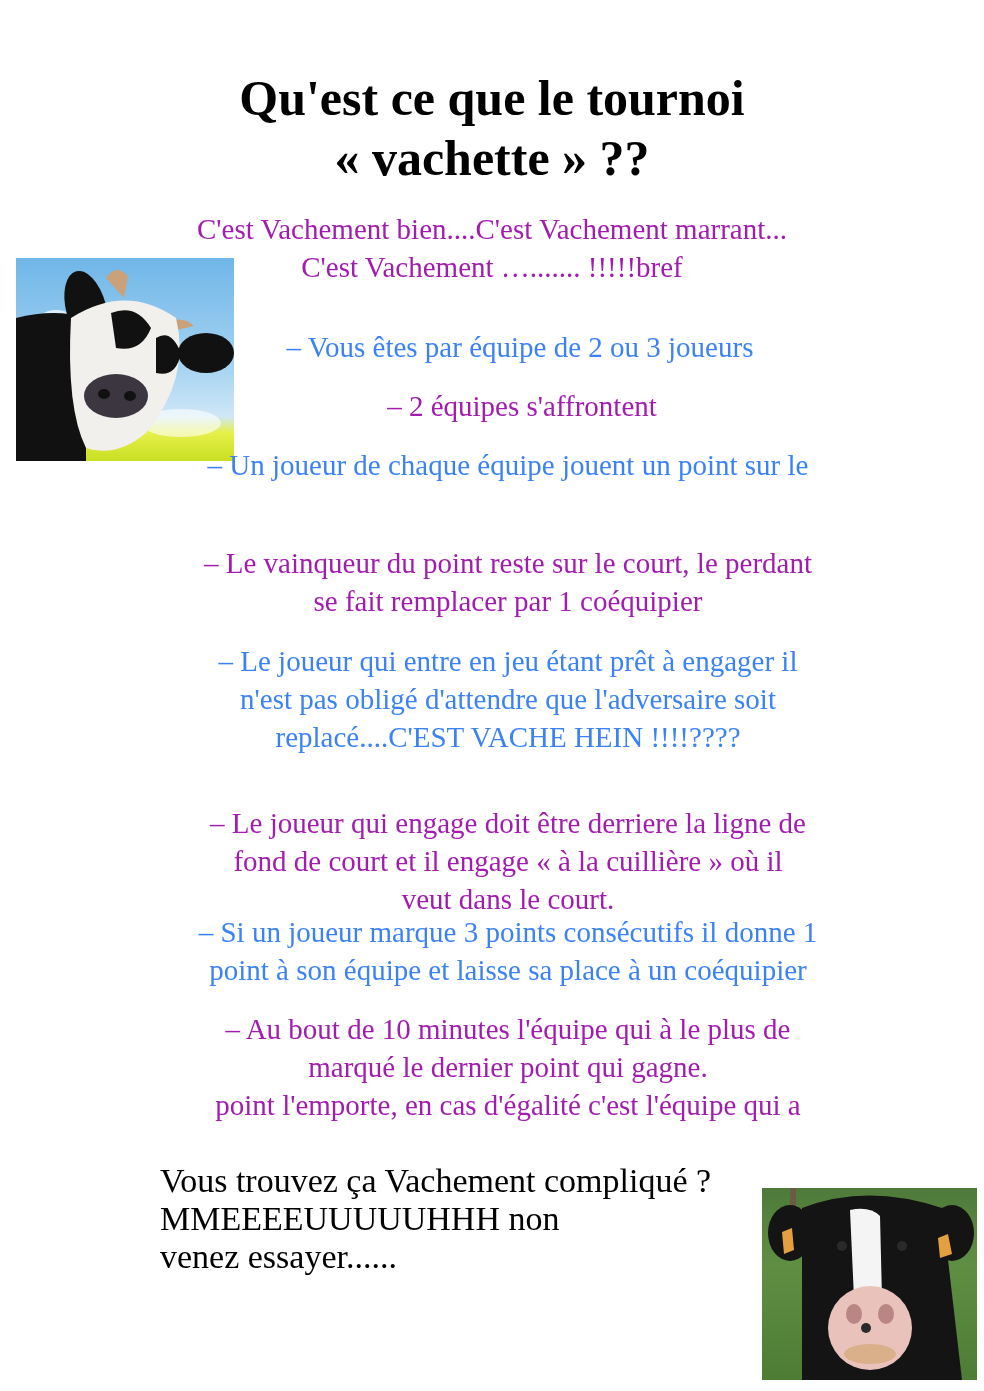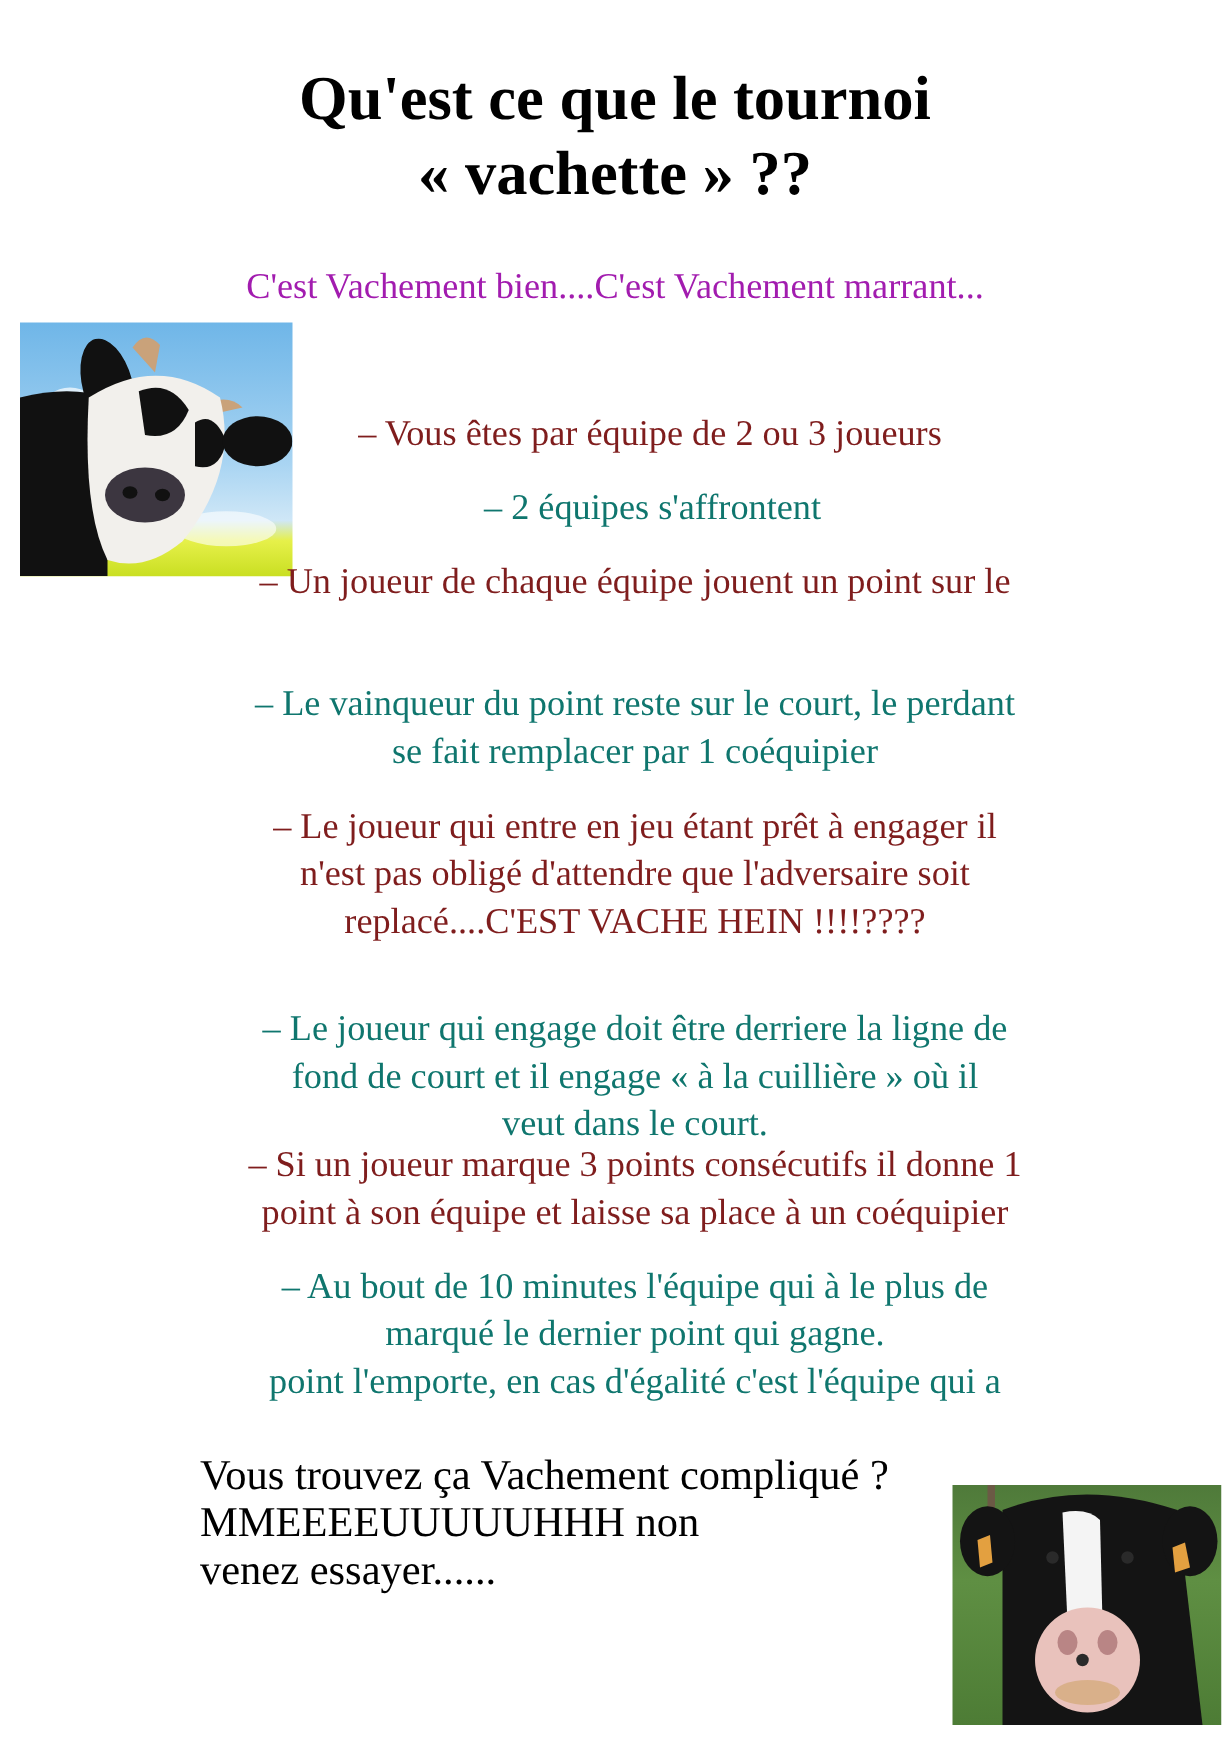--- a/index.html
+++ b/index.html
@@ -1,41 +1,42 @@
 <!DOCTYPE html>
 <html><head>
 <meta charset="utf-8">
 <style>
   html, body { margin:0; padding:0; background:#ffffff; }
   body { width:984px; height:1391px; position:relative; overflow:hidden;
          font-family:"Liberation Serif","DejaVu Serif",serif; }
-  .title { position:absolute; left:0; top:48px; width:984px; text-align:center;
+  .title { position:absolute; left:0; top:68px; width:984px; text-align:center;
            font-weight:bold; font-size:50px; line-height:60px; color:#000; }
   .intro { position:absolute; left:0; top:210px; width:984px; text-align:center;
            font-size:29px; line-height:38px; color:#a21caf; }
   .rule { position:absolute; text-align:center; font-size:29px; line-height:38px; }
-  .gold { color:#7f1d1d; }
-  .purple { color:#0f766e; }
+  .gold { color:#3b82f6; }
+  .purple { color:#a21caf; }
   .outro { position:absolute; left:160px; top:1162px; width:660px; text-align:left;
            font-size:34px; line-height:38px; color:#000; }
   .img1 { position:absolute; left:16px; top:258px; width:218px; height:203px; overflow:hidden;
           background:linear-gradient(180deg,#6fb6e8 0%,#a8d4f2 55%,#cfe7f7 78%,#e6f04a 86%,#c9df22 100%); }
   .img2 { position:absolute; left:762px; top:1188px; width:215px; height:192px; overflow:hidden;
           background:linear-gradient(180deg,#4f7a3a 0%,#5f8f43 40%,#4d7c35 100%); }
 </style>
 </head>
 <body>
 
 <div class="title">
   <div>Qu'est ce que le tournoi</div>
   <div>« vachette » ??</div>
 </div>
 
 <div class="intro">
   <div>C'est Vachement bien....C'est Vachement marrant...</div>
+  <div>C'est Vachement …....... !!!!!bref</div>
 </div>
 
 <div class="img1">
   <svg width="218" height="203" viewBox="0 0 218 203">
     <ellipse cx="40" cy="70" rx="22" ry="18" fill="#ffffff" opacity="0.7"></ellipse>
     <ellipse cx="165" cy="165" rx="40" ry="14" fill="#ffffff" opacity="0.6"></ellipse>
     <path d="M0 60 Q40 50 70 60 L70 203 L0 203 Z" fill="#111"></path>
     <path d="M90 20 Q100 5 112 18 L108 40 Z" fill="#c9a27a"></path>
     <path d="M158 62 Q170 60 178 68 L160 72 Z" fill="#c9a27a"></path>
     <ellipse cx="70" cy="50" rx="20" ry="38" fill="#111" transform="rotate(-15 70 50)"></ellipse>

